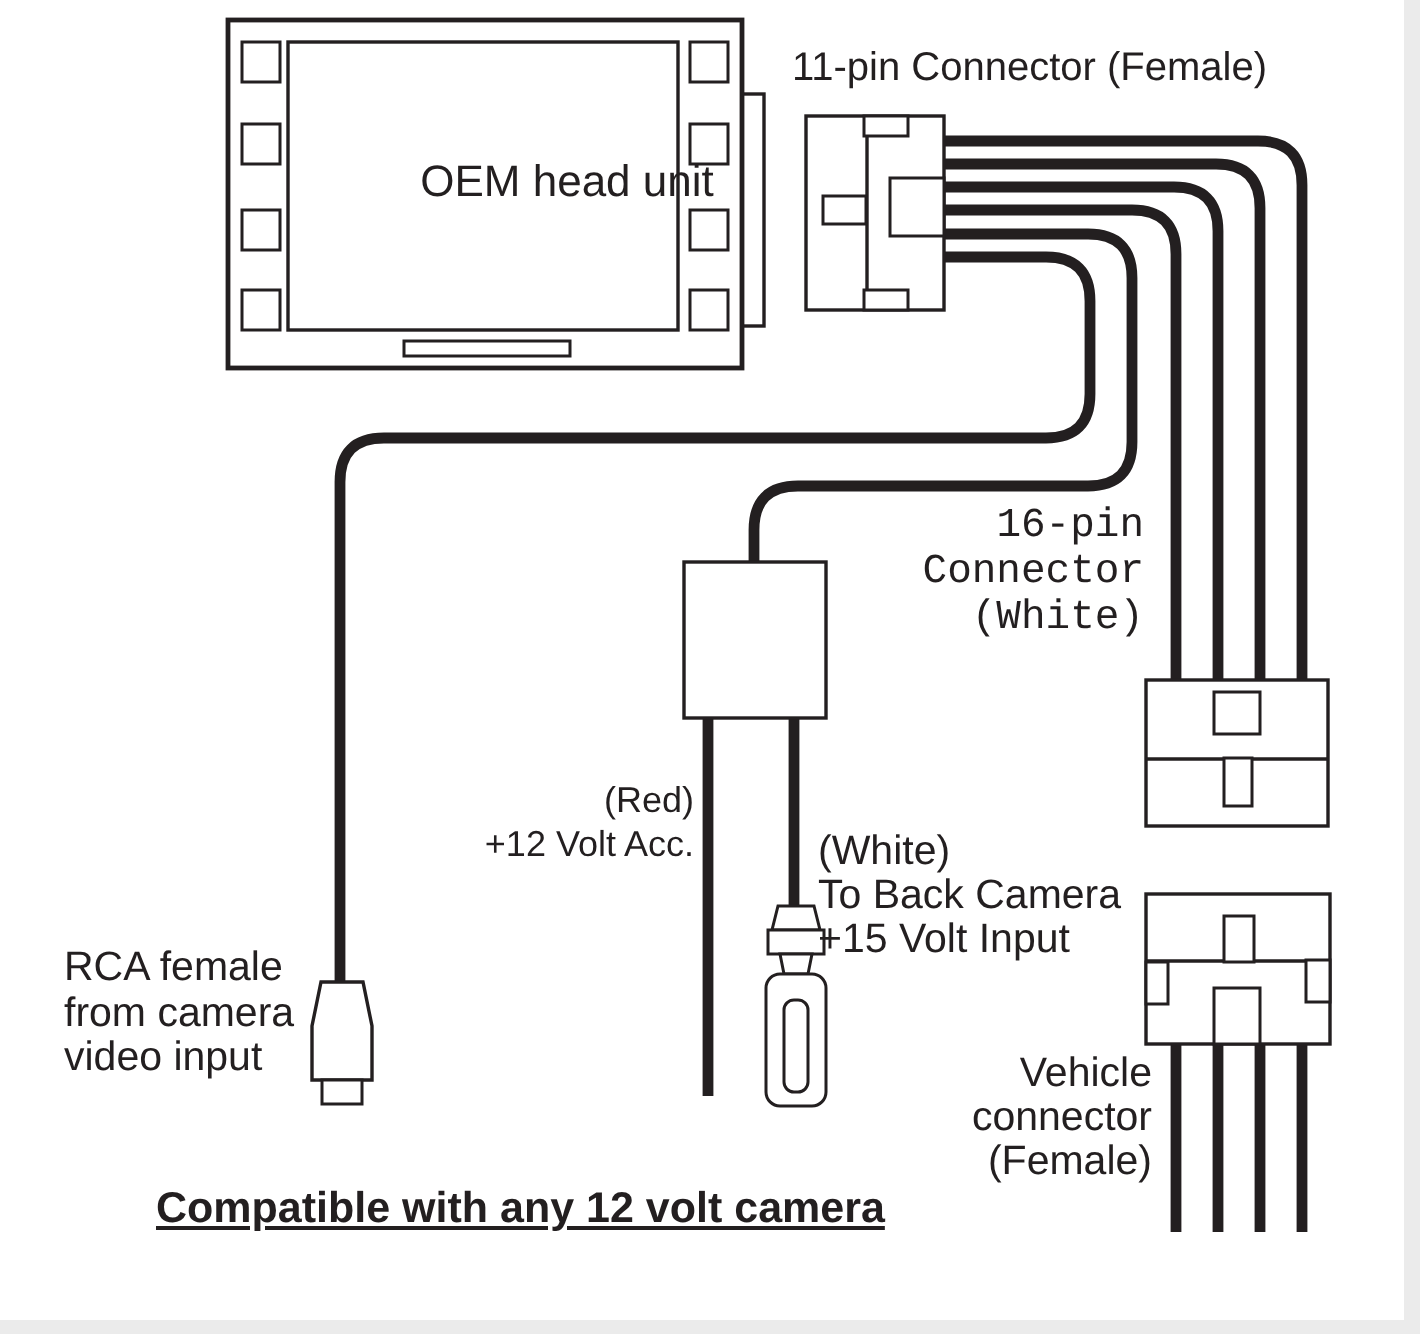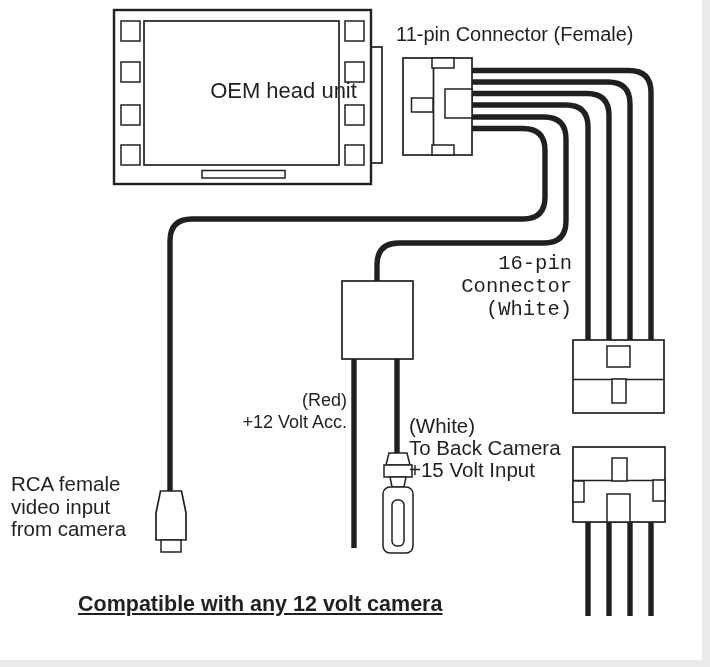--- a/index.html
+++ b/index.html
@@ -6,21 +6,21 @@
   #stage{
     position:relative;width:710px;height:667px;background:#fff;overflow:hidden;
     font-family:"Liberation Sans", sans-serif;color:#231f20;
   }
   .label{position:absolute;color:#231f20;white-space:nowrap;font-size:20px;line-height:22px;}
   .lbl-female{left:396px;top:23px;}
   .lbl-oem{left:144px;top:80px;width:195px;text-align:center;font-size:22px;margin-left:42px;}
   .lbl-male{left:420px;top:252px;width:152px;text-align:right;font-size:20.5px;line-height:23px;font-family:Liberation Mono, monospace;}
   .lbl-red{left:197px;top:389px;width:150px;text-align:right;font-size:18px;}
   .lbl-white{left:409px;top:389px;font-size:20.5px;margin-top:26px;}
-  .lbl-rca{left:11px;top:473px;font-size:20.5px;line-height:22.5px;}
+  .lbl-rca{left:32px;top:473px;font-size:20.5px;line-height:22.5px;}
   .lbl-vehicle{left:440px;top:526px;width:136px;text-align:right;font-size:20.5px;}
   .lbl-footer{left:78px;top:593px;font-size:21.5px;font-weight:bold;text-decoration:underline;}
   .edge-right{position:absolute;right:0;top:0;width:8px;height:667px;background:#ebebeb;}
   .edge-bottom{position:absolute;left:0;bottom:0;width:710px;height:7px;background:#ebebeb;}
   svg{position:absolute;left:0;top:0;}
   .outline{fill:#ffffff;stroke:#231f20;stroke-width:1.7px;}
   .outline-heavy{fill:#ffffff;stroke:#231f20;stroke-width:2.4px;}
   .thin{fill:#ffffff;stroke:#231f20;stroke-width:1.5px;}
   .wire{fill:none;stroke:#231f20;stroke-width:5.4px;stroke-linecap:butt;}
   .divider{stroke:#231f20;stroke-width:1.7px;}
@@ -127,22 +127,27 @@
   </div>
 
   <div class="label lbl-white">
     <div>(White)</div>
     <div>To Back Camera</div>
     <div>+15 Volt Input</div>
   </div>
 
   <div class="label lbl-rca">
     <div>RCA female</div>
+    <div>from camera</div>
     <div>video input</div>
-    <div>from camera</div>
   </div>
 
+  <div class="label lbl-vehicle">
+    <div>Vehicle</div>
+    <div>connector</div>
+    <div>(Female)</div>
+  </div>
 
   <div class="label lbl-footer">Compatible with any 12 volt camera</div>
 
   <div class="edge-right"></div>
   <div class="edge-bottom"></div>
 </div>
 
 </body></html>

